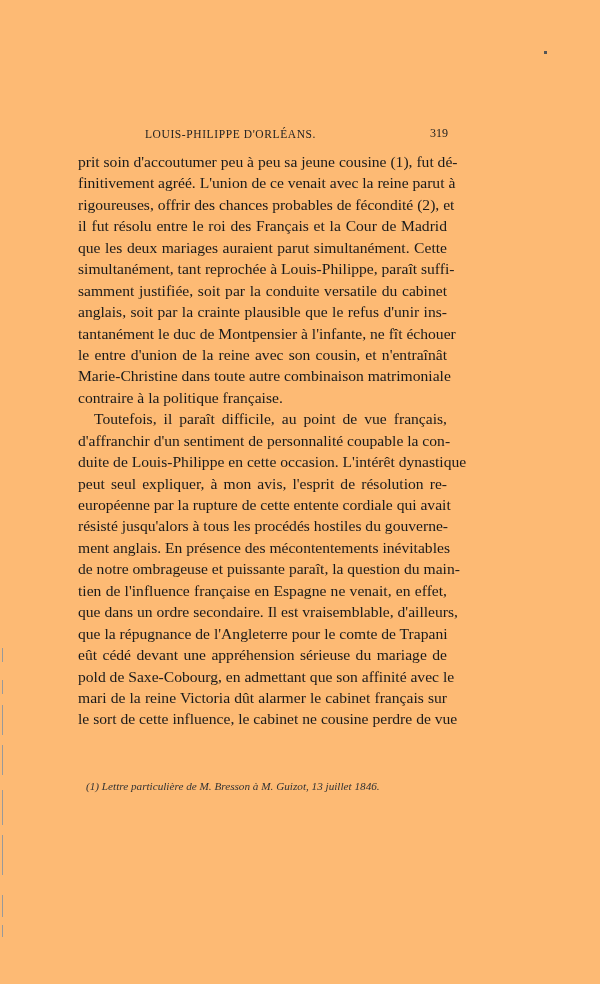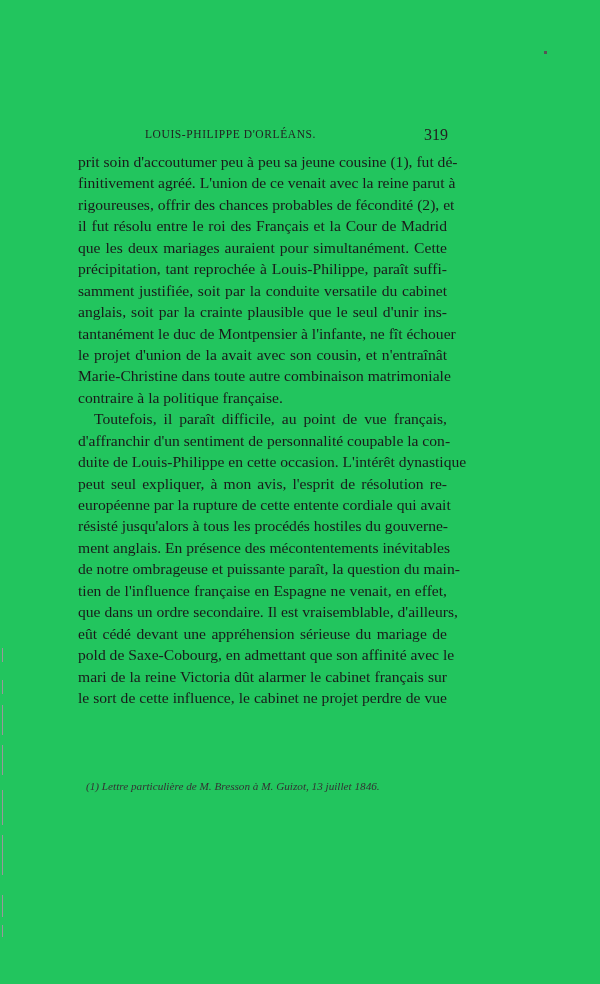--- a/index.html
+++ b/index.html
@@ -1,20 +1,20 @@
 <!DOCTYPE html>
 <html><head>
   <meta charset="utf-8">
   <style>
     html, body { margin: 0; padding: 0; background: #ffffff; }
     body { width: 600px; height: 984px; position: relative; overflow: hidden; }
-    .page { position: absolute; left: 0; top: 0; width: 600px; height: 984px; background: #22c55e; }
+    .page { position: absolute; left: 0; top: 0; width: 600px; height: 984px; background: #fdba74; }
     .running-head { position: absolute; top: 128px; left: 78px; width: 370px; height: 18px; color: #222; font-family: "Liberation Serif", serif; }
     .running-title { position: absolute; left: 67px; top: 0; font-size: 11.5px; letter-spacing: 0.6px; font-variant: small-caps; text-transform: uppercase; }
-    .page-number { position: absolute; right: 0; top: -2px; font-size: 16px; }
+    .page-number { position: absolute; right: 0; top: -2px; font-size: 12px; }
     .body-text { position: absolute; top: 151px; left: 78px; width: 369px; font-family: Liberation Serif, serif; font-size: 15.6px; line-height: 21.45px; color: #1a1a1a; }
     .line { display: block; white-space: nowrap; text-align: justify; text-align-last: justify; height: 21.45px; }
     .line.last { text-align-last: left; }
     .line.indent { padding-left: 16px; }
     .footnotes { position: absolute; top: 778px; left: 86px; width: 362px; font-family: "Liberation Serif", serif; font-size: 11.2px; line-height: 17px; color: #333; }
     .footnote { display: block; white-space: nowrap; font-style: italic; }
     .margin-mark { position: absolute; left: 2px; width: 1px; background: #999; }
     .corner-mark { position: absolute; left: 544px; top: 51px; width: 3px; height: 3px; background: #555; }
   </style>
 </head>
@@ -26,42 +26,43 @@
   <div class="running-head">
     <span class="running-title">LOUIS-PHILIPPE D'ORLÉANS.</span>
     <span class="page-number">319</span>
   </div>
 
   <div class="body-text">
     <span class="line">prit soin d'accoutumer peu à peu sa jeune cousine (1), fut dé-</span>
     <span class="line">finitivement agréé. L'union de ce venait avec la reine parut à</span>
     <span class="line">rigoureuses, offrir des chances probables de fécondité (2), et</span>
     <span class="line">il fut résolu entre le roi des Français et la Cour de Madrid</span>
-    <span class="line">que les deux mariages auraient pour simultanément. Cette</span>
-    <span class="line">précipitation, tant reprochée à Louis-Philippe, paraît suffi-</span>
+    <span class="line">que les deux mariages auraient parut simultanément. Cette</span>
+    <span class="line">simultanément, tant reprochée à Louis-Philippe, paraît suffi-</span>
     <span class="line">samment justifiée, soit par la conduite versatile du cabinet</span>
-    <span class="line">anglais, soit par la crainte plausible que le seul d'unir ins-</span>
+    <span class="line">anglais, soit par la crainte plausible que le refus d'unir ins-</span>
     <span class="line">tantanément le duc de Montpensier à l'infante, ne fît échouer</span>
-    <span class="line">le projet d'union de la avait avec son cousin, et n'entraînât</span>
+    <span class="line">le entre d'union de la reine avec son cousin, et n'entraînât</span>
     <span class="line">Marie-Christine dans toute autre combinaison matrimoniale</span>
     <span class="line last">contraire à la politique française.</span>
     <span class="line indent">Toutefois, il paraît difficile, au point de vue français,</span>
     <span class="line">d'affranchir d'un sentiment de personnalité coupable la con-</span>
     <span class="line">duite de Louis-Philippe en cette occasion. L'intérêt dynastique</span>
     <span class="line">peut seul expliquer, à mon avis, l'esprit de résolution re-</span>
     <span class="line">européenne par la rupture de cette entente cordiale qui avait</span>
     <span class="line">résisté jusqu'alors à tous les procédés hostiles du gouverne-</span>
     <span class="line">ment anglais. En présence des mécontentements inévitables</span>
     <span class="line">de notre ombrageuse et puissante paraît, la question du main-</span>
     <span class="line">tien de l'influence française en Espagne ne venait, en effet,</span>
     <span class="line">que dans un ordre secondaire. Il est vraisemblable, d'ailleurs,</span>
+    <span class="line">que la répugnance de l'Angleterre pour le comte de Trapani</span>
     <span class="line">eût cédé devant une appréhension sérieuse du mariage de</span>
     <span class="line">pold de Saxe-Cobourg, en admettant que son affinité avec le</span>
     <span class="line">mari de la reine Victoria dût alarmer le cabinet français sur</span>
-    <span class="line">le sort de cette influence, le cabinet ne projet perdre de vue</span>
+    <span class="line">le sort de cette influence, le cabinet ne cousine perdre de vue</span>
   </div>
 
   <div class="footnotes">
     <span class="footnote">(1) Lettre particulière de M. Bresson à M. Guizot, 13 juillet 1846.</span>
   </div>
 
   <div class="margin-mark" style="top:648px;height:14px;"></div>
   <div class="margin-mark" style="top:680px;height:14px;"></div>
   <div class="margin-mark" style="top:705px;height:30px;"></div>
   <div class="margin-mark" style="top:745px;height:30px;"></div>

